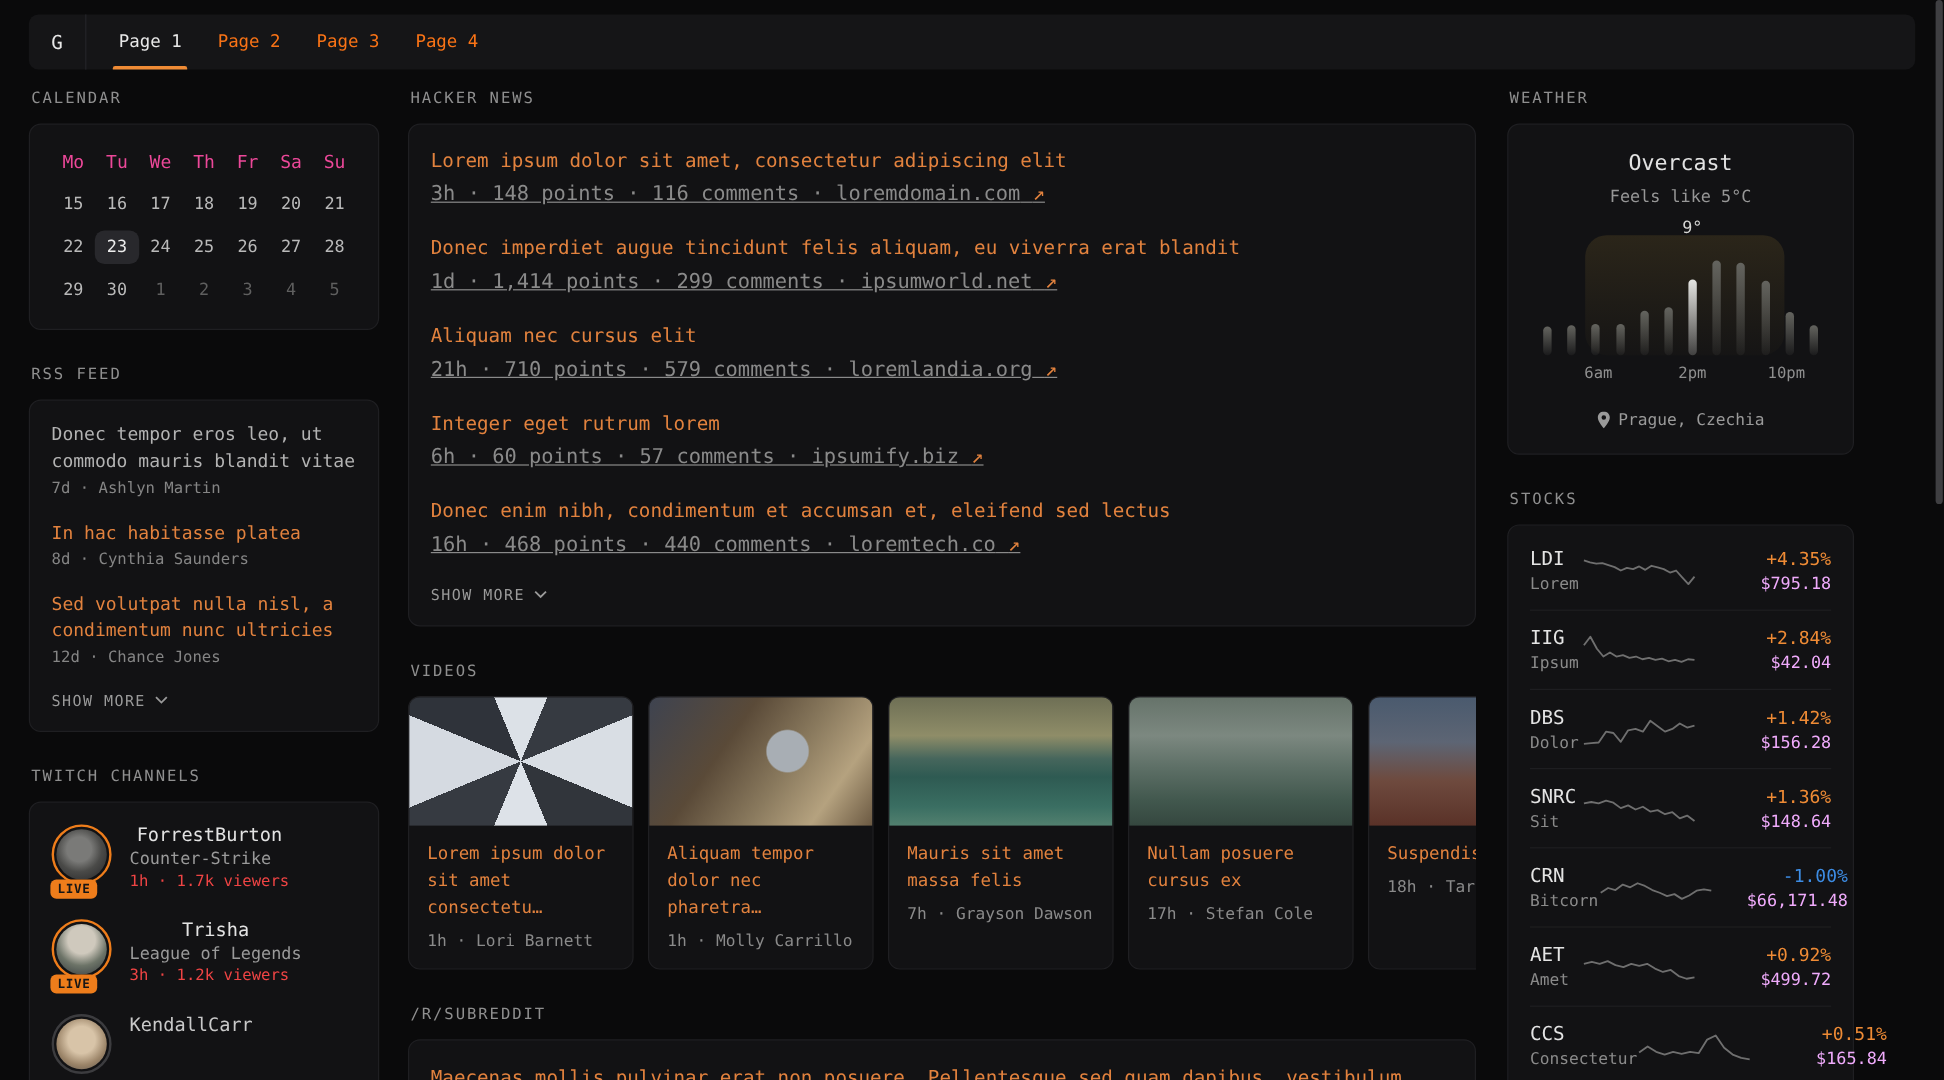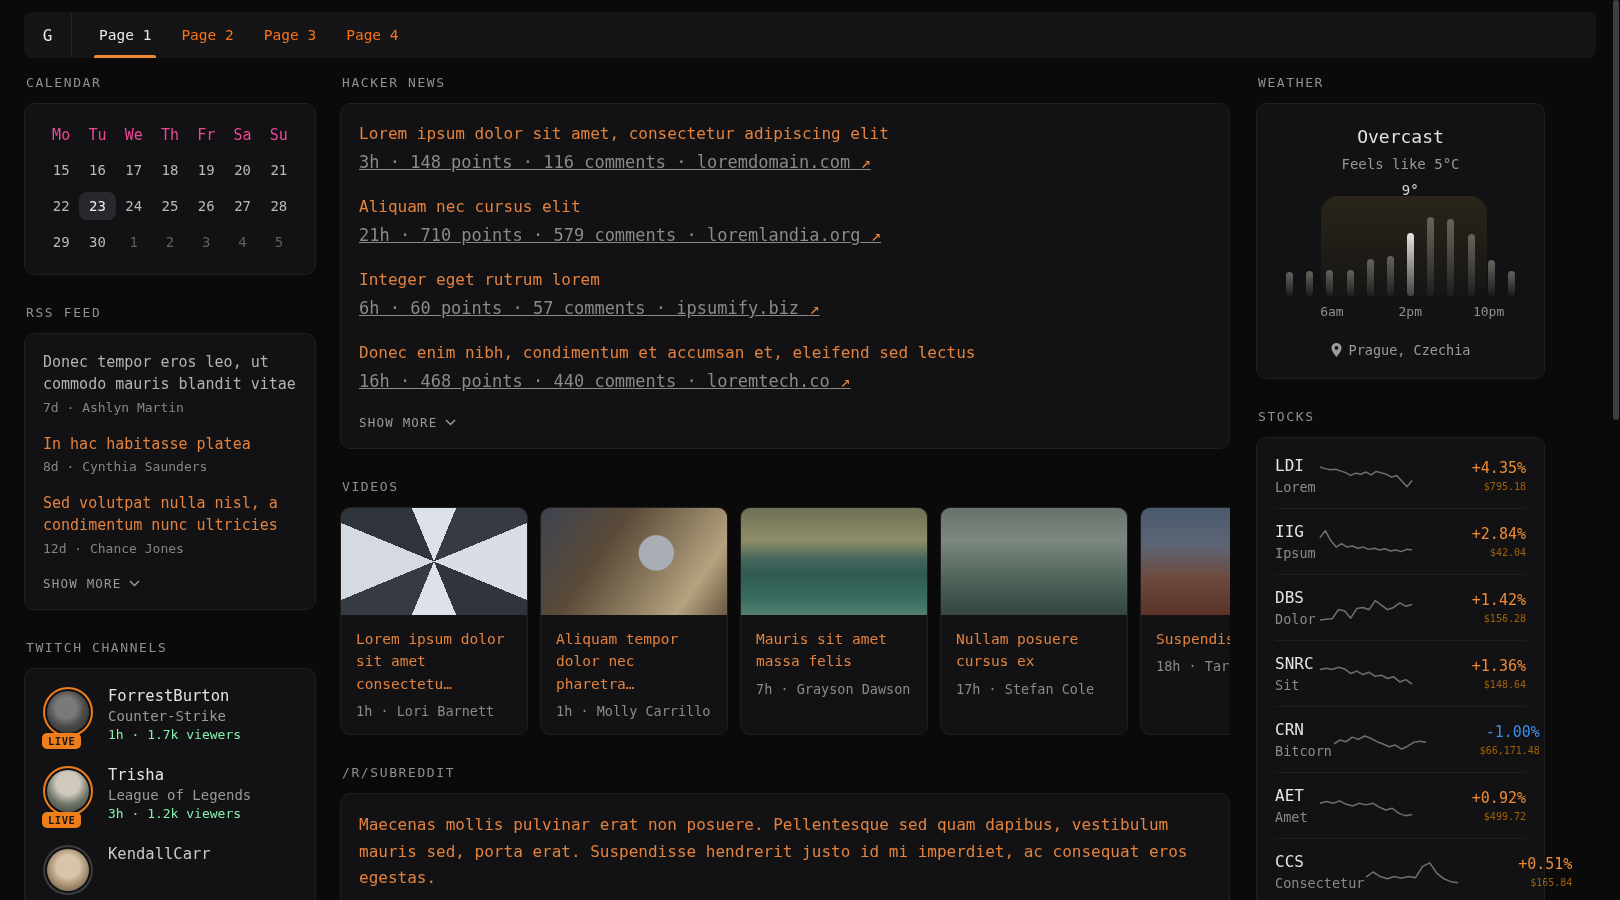--- a/index.html
+++ b/index.html
@@ -73,24 +73,24 @@
   .tw-ring.offline { border-color:#3c3c3f; }
   .tw-avatar { width:100%; height:100%; border-radius:50%; }
   .av1 { background:radial-gradient(circle at 45% 40%, #7a7a78 0 30%, #4a4a48 55%, #242426 100%); }
   .av2 { background:radial-gradient(circle at 50% 32%, #cfc9bd 0 32%, #6d7468 60%, #31363a 100%); }
   .av3 { background:radial-gradient(circle at 50% 42%, #d8c4a8 0 35%, #9b8468 65%, #56504a 100%); }
   .tw-live {
     position:absolute; bottom:0; left:-1px;
     background:#ee7d1b; color:#161616; font-size:10.5px; font-weight:bold;
     letter-spacing:0.5px; padding:2px 6px; border-radius:5px;
   }
-  .tw-name { font-size:15.5px; color:#e3e3e3; cursor:pointer; }
+  .tw-name { font-size:15.5px; color:#e3e3e3; cursor:pointer;text-align:center; }
   .tw-name.offline { color:#c9c9c9; }
   .tw-cat { font-size:14px; color:#9a9a9a; margin-top:3px; }
-  .tw-meta { font-size:13px; color:#86efac; margin-top:3px; }
+  .tw-meta { font-size:13px; color:#ef4444; margin-top:3px; }
   
   .hn-item { margin-bottom:23px; }
   .hn-title { font-size:16px; line-height:1.5; color:#e2823e; cursor:pointer; }
   .hn-meta { font-size:17px; color:#8a8a8a; margin-top:6px;text-decoration:underline; }
   .arrow { color:#e2823e; }
   
   .video-row { display:flex; gap:12px; }
   .video-card {
     width:188px; flex-shrink:0;
     background:#121214; border:1px solid #1f1f22; border-radius:10px;
@@ -136,21 +136,21 @@
     display:grid; grid-template-columns:1fr 96px 112px; align-items:center;
     padding:13px 0; border-bottom:1px solid #1e1e21; cursor:pointer;
   }
   .stock-row:last-child { border-bottom:none; }
   .stock-sym { font-size:16px; color:#e4e4e4; }
   .stock-name { font-size:13.5px; color:#8a8a8a; margin-top:4px; }
   .stock-spark { width:96px; height:34px; }
   .stock-right { text-align:right; }
   .stock-chg { font-size:15px; color:#ef8b35; }
   .stock-chg.neg { color:#3d8de5; }
-  .stock-val { font-size:10px; color:#a16207; margin-top:4px; }
+  .stock-val { font-size:14px; color:#f0abfc; margin-top:4px; }
   
   .scrollbar-thumb {
     position:absolute; right:1px; top:0; width:6px; height:420px;
     background:#3f3f42; border-radius:3px;
   }
 </style>
 </head>
 <body>
 
 <div class="nav">
@@ -280,20 +280,24 @@
 <div class="col col-mid">
 
   <div class="section">
     <div class="section-label">HACKER NEWS</div>
     <div class="card">
       <div class="hn-item">
         <div class="hn-title">Lorem ipsum dolor sit amet, consectetur adipiscing elit</div>
         <div class="hn-meta"><span>3h · 148 points · 116 comments · loremdomain.com</span> <span class="arrow">↗</span></div>
       </div>
       <div class="hn-item">
+        <div class="hn-title">Donec imperdiet augue tincidunt felis aliquam, eu viverra erat blandit</div>
+        <div class="hn-meta"><span>1d · 1,414 points · 299 comments · ipsumworld.net</span> <span class="arrow">↗</span></div>
+      </div>
+      <div class="hn-item">
         <div class="hn-title">Aliquam nec cursus elit</div>
         <div class="hn-meta"><span>21h · 710 points · 579 comments · loremlandia.org</span> <span class="arrow">↗</span></div>
       </div>
       <div class="hn-item">
         <div class="hn-title">Integer eget rutrum lorem</div>
         <div class="hn-meta"><span>6h · 60 points · 57 comments · ipsumify.biz</span> <span class="arrow">↗</span></div>
       </div>
       <div class="hn-item">
         <div class="hn-title">Donec enim nibh, condimentum et accumsan et, eleifend sed lectus</div>
         <div class="hn-meta"><span>16h · 468 points · 440 comments · loremtech.co</span> <span class="arrow">↗</span></div>

